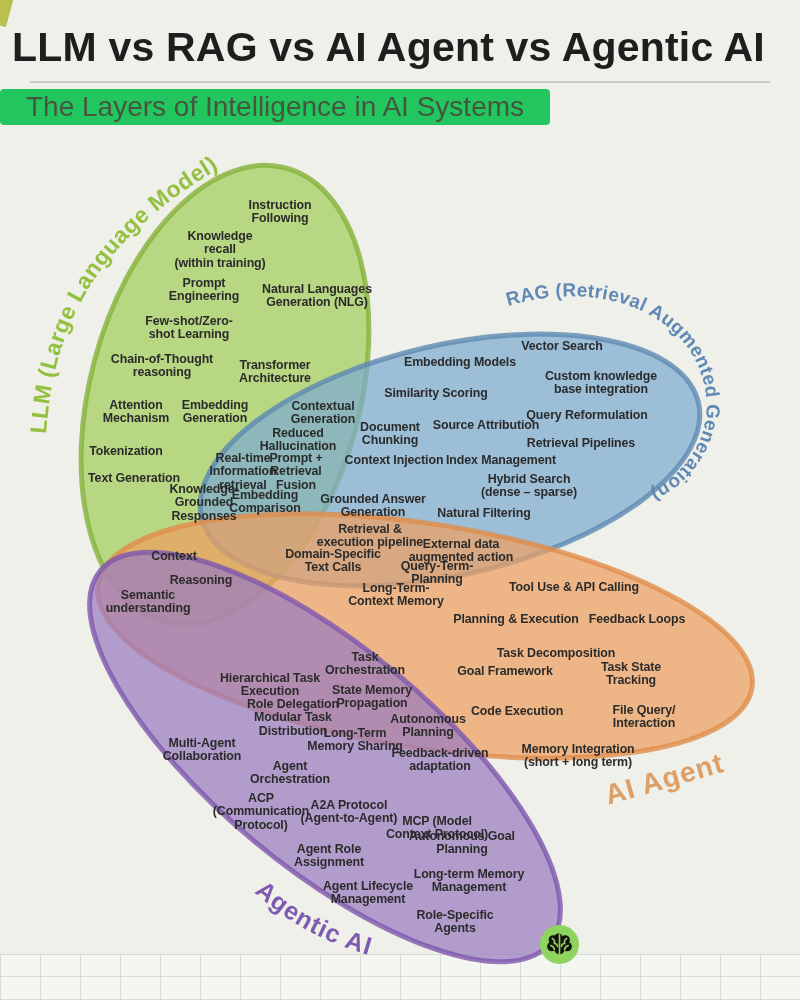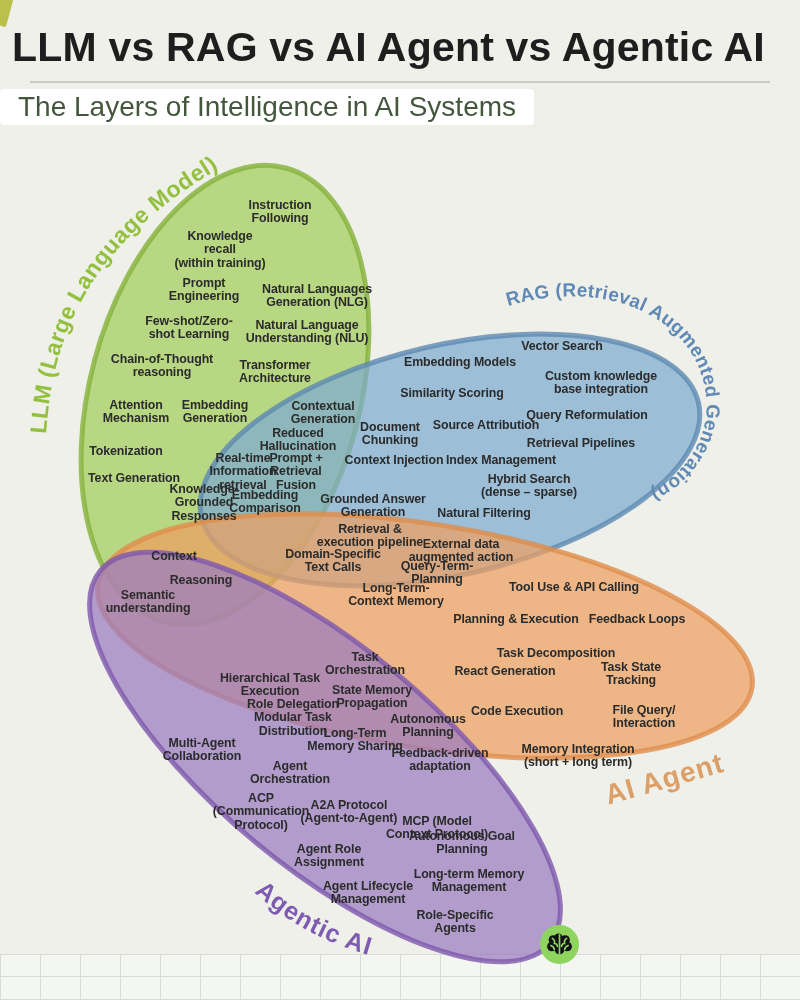--- a/index.html
+++ b/index.html
@@ -3,22 +3,22 @@
 <meta charset="utf-8">
 <style>
   html,body{margin:0;padding:0;background:#e4e6e0;}
   .stage{position:relative;width:800px;height:1000px;background:#eef0e9;overflow:hidden;
          font-family:"Liberation Sans",sans-serif;}
   
   .header{position:absolute;top:0;left:0;width:100%;text-align:left;z-index:5;}
   .title{margin:24px 12px 0;font-size:41px;font-weight:bold;color:#1e1e1e;letter-spacing:.2px;}
   .divider{height:2px;background:#c9ccc5;margin:10px 30px 0;}
   .subtitle-wrap{margin-top:6px;}
-  .subtitle{display:inline-block;background:#ffffff;color:#44573e;font-size:28px;
-            padding:2px 18px;border-radius:4px;}
+  .subtitle{display:inline-block;background:#22c55e;color:#44573e;font-size:28px;
+            padding:2px 26px;border-radius:4px;}
   
   svg.venn{position:absolute;left:0;top:0;z-index:1;}
   .labels{position:absolute;left:0;top:0;width:740px;height:1000px;z-index:3;pointer-events:none;}
   .term{position:absolute;transform:translate(-50%,-50%);white-space:pre-line;text-align:center;
         font-size:12.4px;font-weight:bold;color:#2b2b2b;line-height:1.07;letter-spacing:-.1px;}
   
   .brand{position:absolute;left:540px;top:925px;display:flex;align-items:center;z-index:6;}
   .brand-name{font-size:30px;font-weight:bold;color:#0d0d0d;letter-spacing:-.5px;margin-left:7px;}
   
   .grid{position:absolute;left:0;bottom:0;width:800px;height:46px;z-index:0;background-color:#f4f6f1;
@@ -72,22 +72,20 @@
 Following</div>
       <div class="term" style="left: 220px; top: 250px;">Knowledge
 recall
 (within training)</div>
       <div class="term" style="left: 204px; top: 290px;">Prompt
 Engineering</div>
       <div class="term" style="left: 317px; top: 296px;">Natural Languages
 Generation (NLG)</div>
       <div class="term" style="left: 189px; top: 328px;">Few-shot/Zero-
 shot Learning</div>
-      <div class="term" style="left: 307px; top: 332px;">Natural Language
-Understanding (NLU)</div>
       <div class="term" style="left: 162px; top: 366px;">Chain-of-Thought
 reasoning</div>
       <div class="term" style="left: 275px; top: 372px;">Transformer
 Architecture</div>
       <div class="term" style="left: 136px; top: 412px;">Attention
 Mechanism</div>
       <div class="term" style="left: 215px; top: 412px;">Embedding
 Generation</div>
       <div class="term" style="left: 126px; top: 452px;">Tokenization</div>
       <div class="term" style="left: 134px; top: 479px;">Text Generation</div>
@@ -103,21 +101,21 @@
 Fusion</div>
       <div class="term" style="left: 204px; top: 503px;">Knowledge-
 Grounded
 Responses</div>
       <div class="term" style="left: 265px; top: 502px;">Embedding
 Comparison</div>
       <div class="term" style="left: 460px; top: 363px;">Embedding Models</div>
       <div class="term" style="left: 562px; top: 347px;">Vector Search</div>
       <div class="term" style="left: 601px; top: 383px;">Custom knowledge
 base integration</div>
-      <div class="term" style="left: 452px; top: 394px;">Similarity Scoring</div>
+      <div class="term" style="left: 436px; top: 394px;">Similarity Scoring</div>
       <div class="term" style="left: 587px; top: 416px;">Query Reformulation</div>
       <div class="term" style="left: 390px; top: 434px;">Document
 Chunking</div>
       <div class="term" style="left: 486px; top: 426px;">Source Attribution</div>
       <div class="term" style="left: 581px; top: 444px;">Retrieval Pipelines</div>
       <div class="term" style="left: 394px; top: 461px;">Context Injection</div>
       <div class="term" style="left: 501px; top: 461px;">Index Management</div>
       <div class="term" style="left: 529px; top: 486px;">Hybrid Search
 (dense – sparse)</div>
       <div class="term" style="left: 373px; top: 506px;">Grounded Answer
@@ -134,21 +132,21 @@
       <div class="term" style="left: 396px; top: 595px;">Long-Term-
 Context Memory</div>
       <div class="term" style="left: 174px; top: 557px;">Context</div>
       <div class="term" style="left: 201px; top: 581px;">Reasoning</div>
       <div class="term" style="left: 148px; top: 602px;">Semantic
 understanding</div>
       <div class="term" style="left: 574px; top: 588px;">Tool Use &amp; API Calling</div>
       <div class="term" style="left: 516px; top: 620px;">Planning &amp; Execution</div>
       <div class="term" style="left: 637px; top: 620px;">Feedback Loops</div>
       <div class="term" style="left: 556px; top: 654px;">Task Decomposition</div>
-      <div class="term" style="left: 505px; top: 672px;">React Generation</div>
+      <div class="term" style="left: 505px; top: 672px;">Goal Framework</div>
       <div class="term" style="left: 631px; top: 674px;">Task State Tracking</div>
       <div class="term" style="left: 517px; top: 712px;">Code Execution</div>
       <div class="term" style="left: 644px; top: 717px;">File Query/
 Interaction</div>
       <div class="term" style="left: 578px; top: 756px;">Memory Integration
 (short + long term)</div>
       <div class="term" style="left: 365px; top: 664px;">Task
 Orchestration</div>
       <div class="term" style="left: 270px; top: 685px;">Hierarchical Task
 Execution</div>

